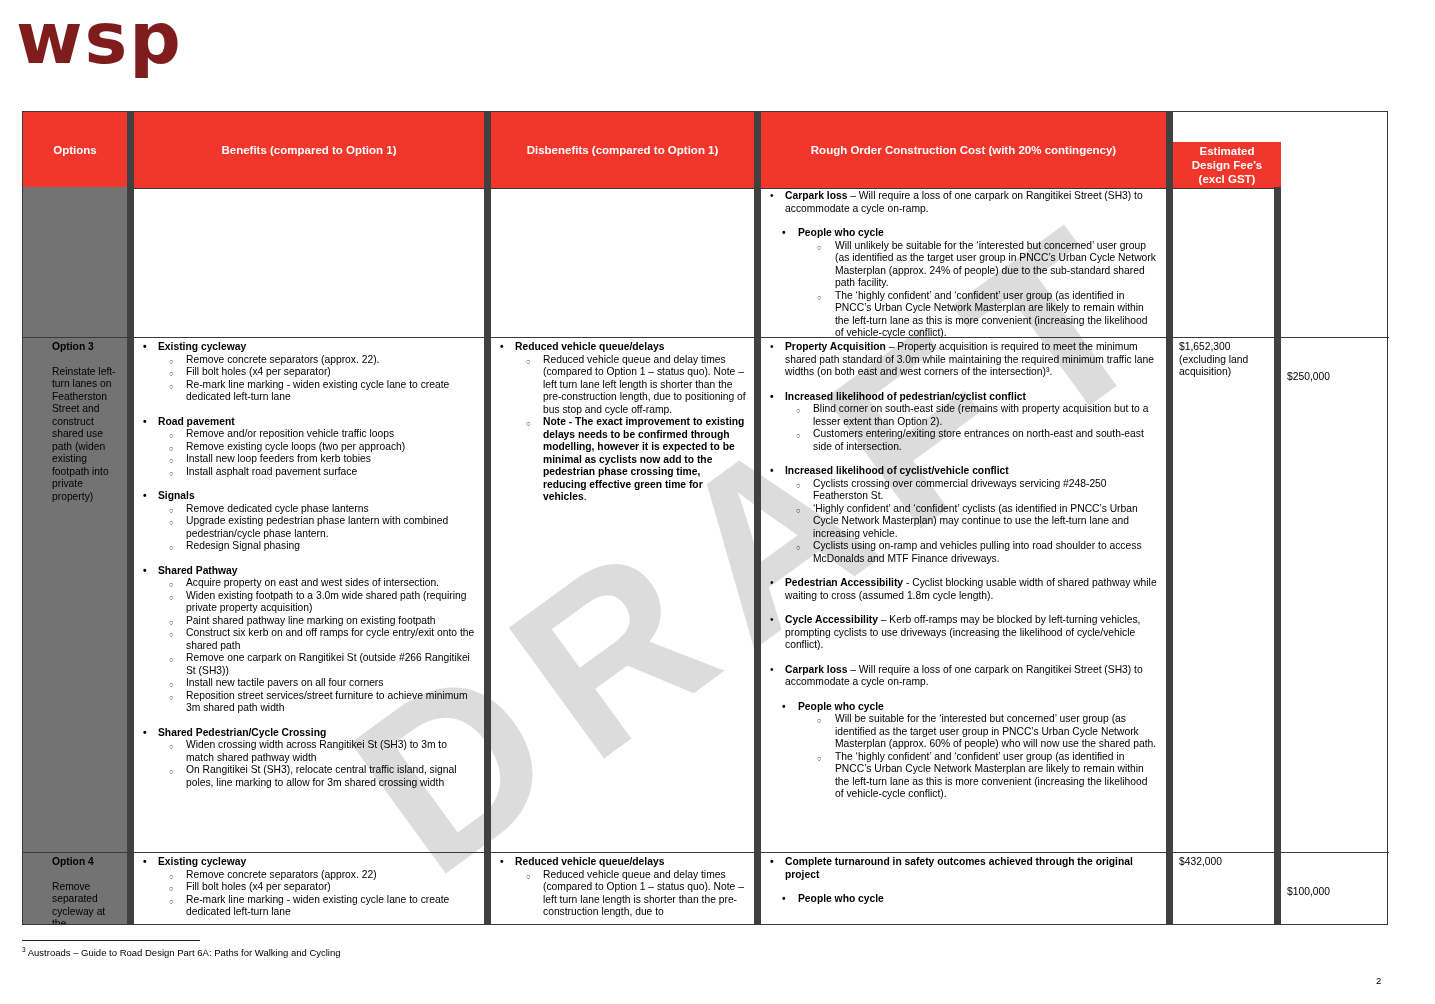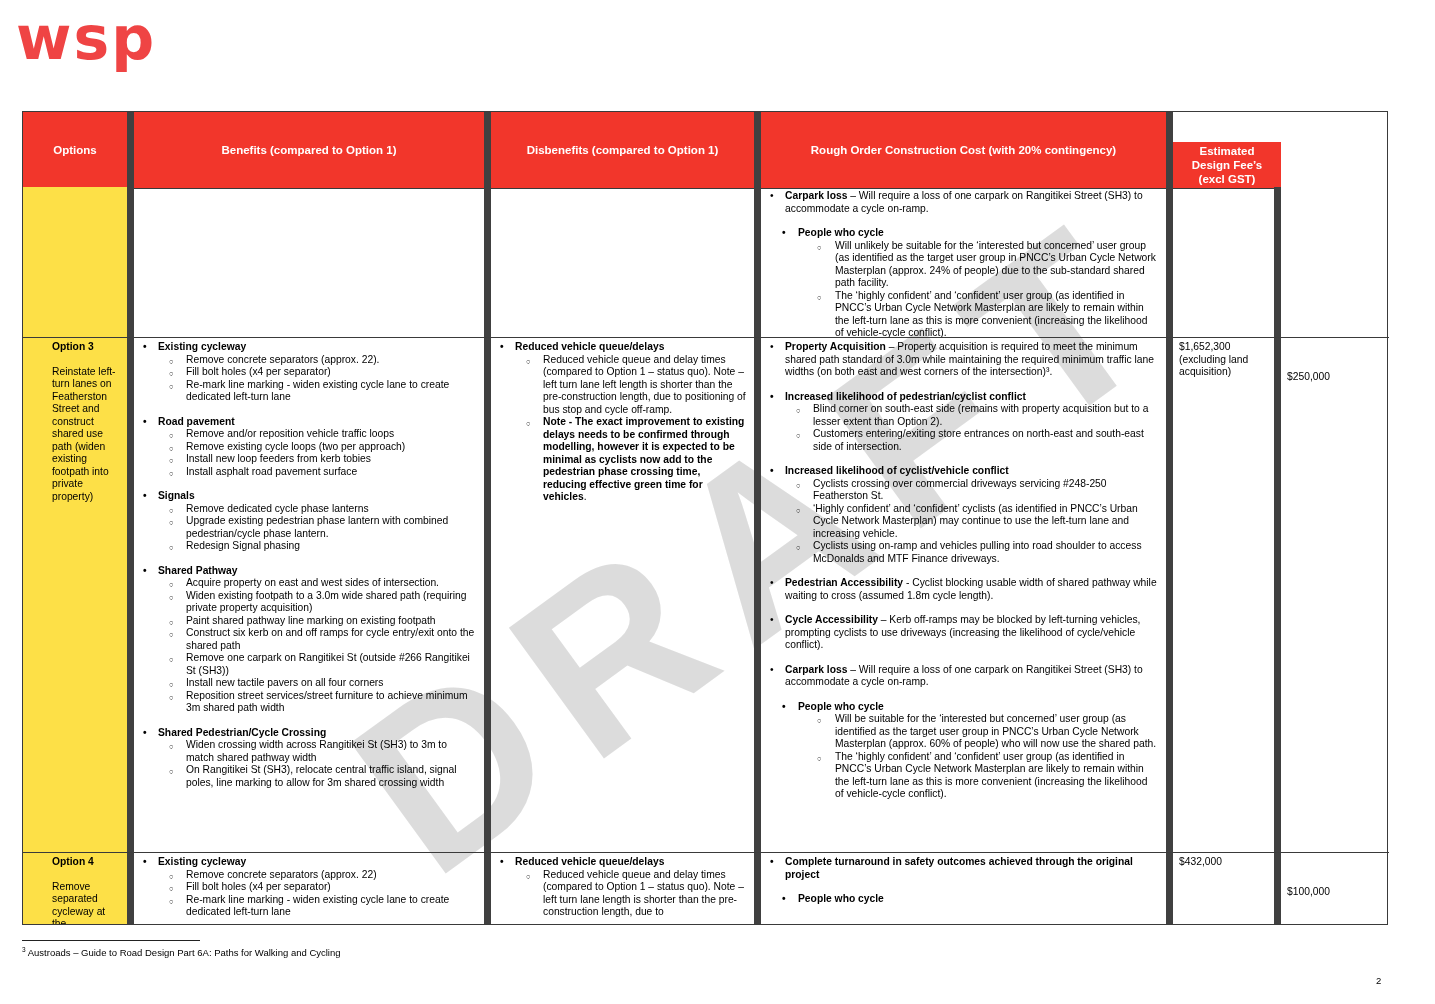--- a/index.html
+++ b/index.html
@@ -2,22 +2,22 @@
 <html><head>
 <meta charset="utf-8">
 <style>
   * { box-sizing: border-box; margin: 0; padding: 0; }
   html,body { width:1435px; height:1004px; background:#ffffff; }
   .page {
     position:relative; width:1435px; height:1004px; background:#fff; overflow:hidden;
     font-family:"Liberation Sans", sans-serif; font-size:10.3px; line-height:12.5px; color:#000;
   }
   .logo {
-    position:absolute; left:16px; top:32px; font-size:60px; font-weight:bold;
-    color:#ef4444; letter-spacing:2px; font-family:"DejaVu Sans", sans-serif;
+    position:absolute; left:16px; top:32px; font-size:72px; font-weight:bold;
+    color:#7f1d1d; letter-spacing:2px; font-family:"DejaVu Sans", sans-serif;
   }
   .watermark {
     position:absolute; left:300px; top:130px; width:920px; height:830px;
     display:flex; align-items:center; justify-content:center;
     transform:rotate(-36deg); font-size:235px; font-weight:bold; letter-spacing:26px;
     color:#c6c6c6; opacity:0.6; z-index:1; white-space:nowrap;
   }
   .tbl {
     position:absolute; left:22px; top:111px; width:1366px;
     border:1.5px solid #3a3a3a; z-index:2;
@@ -28,21 +28,21 @@
   .trow:last-child > .cell { border-bottom:none; }
   .thead { height:75px; }
   .th {
     background:#F2362B; color:#fff; font-weight:bold; font-size:11.5px; line-height:14px;
     display:flex; align-items:center; justify-content:center; text-align:center; padding:2px 6px;
   }
   .r1 { height:151px; }
   .r2 { height:515px; }
   .r3 { height:71px; }
   .cell { padding:3px 8px 0 6px; overflow:hidden; background:transparent; }
-  .pink { background:#fde047;padding-left:29px; }
+  .pink { background:#737373;padding-left:29px; }
   .blk { position:relative; }
   .gap { height:12px; }
   .title { font-weight:bold; }
   .h1, .b1 { padding-left:18px; }
   .h1::before, .b1::before { content:"\2022"; position:absolute; left:3px; top:0; }
   .h1 { font-weight:bold; }
   .h2 { padding-left:31px; font-weight:bold; }
   .h2::before { content:"\2022"; position:absolute; left:15px; top:0; }
   .o2 { padding-left:46px; }
   .o2::before { content:"\25CB"; position:absolute; left:29px; top:2px; font-size:7.5px; }

